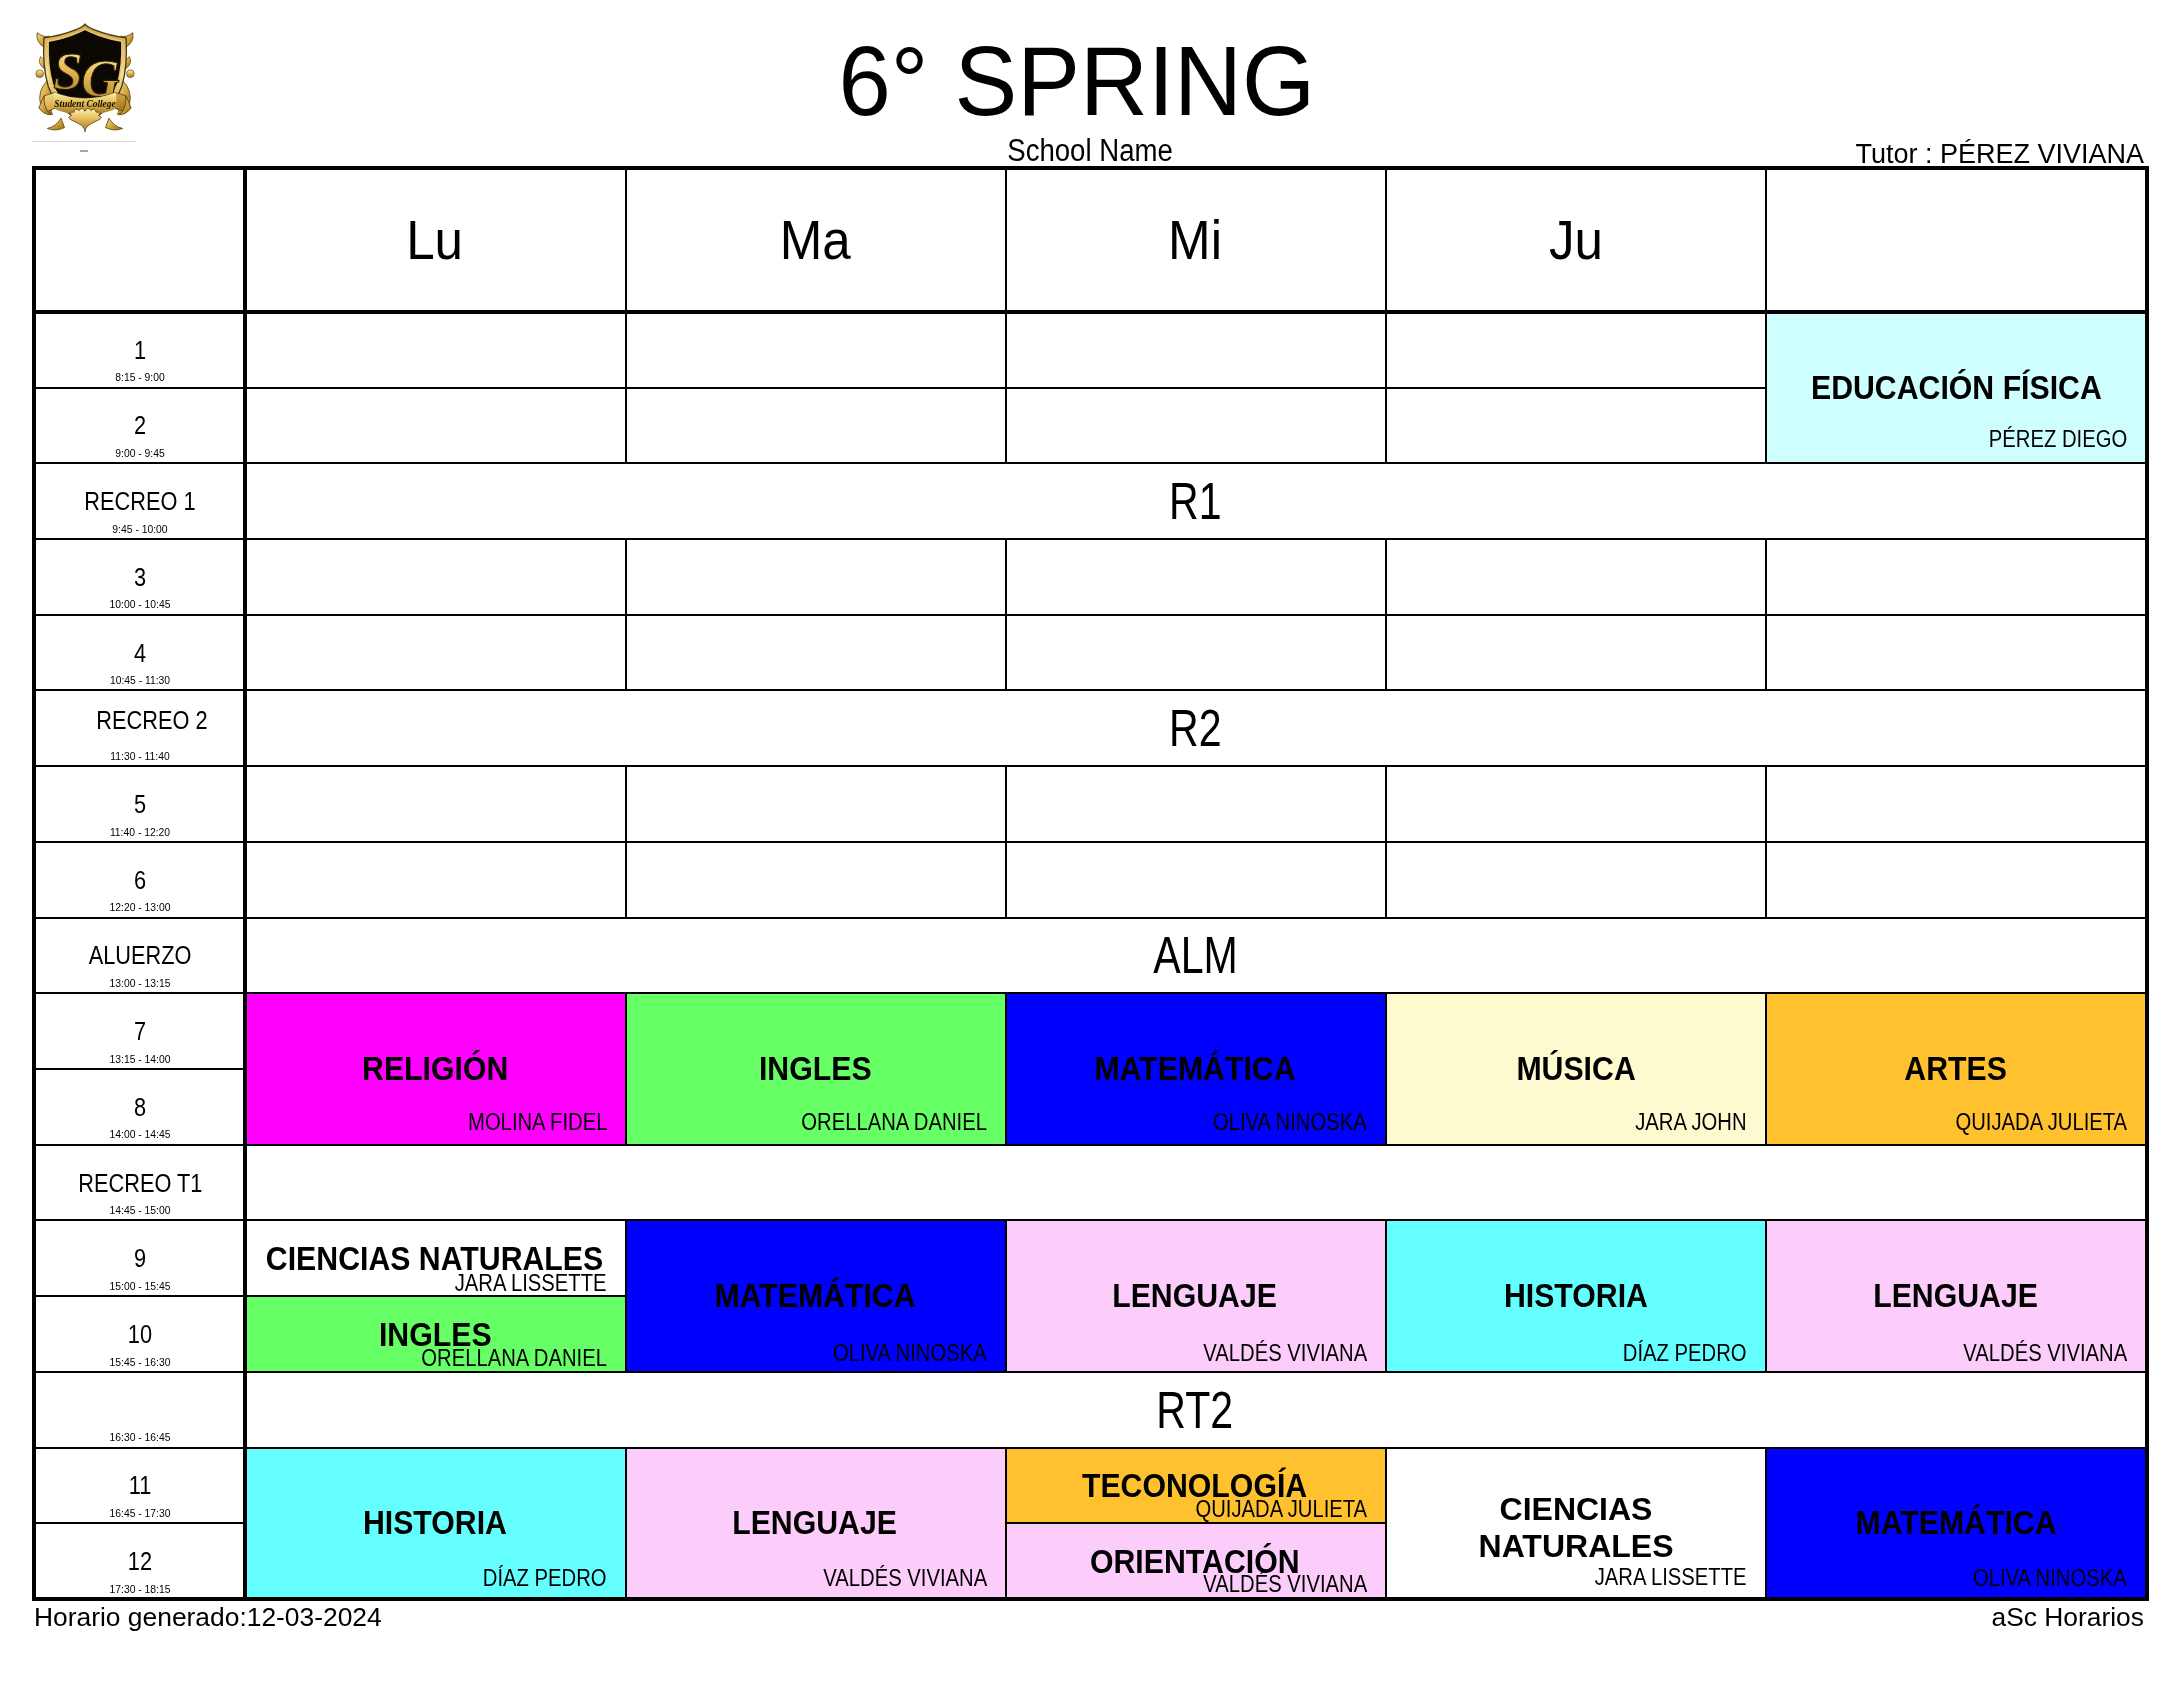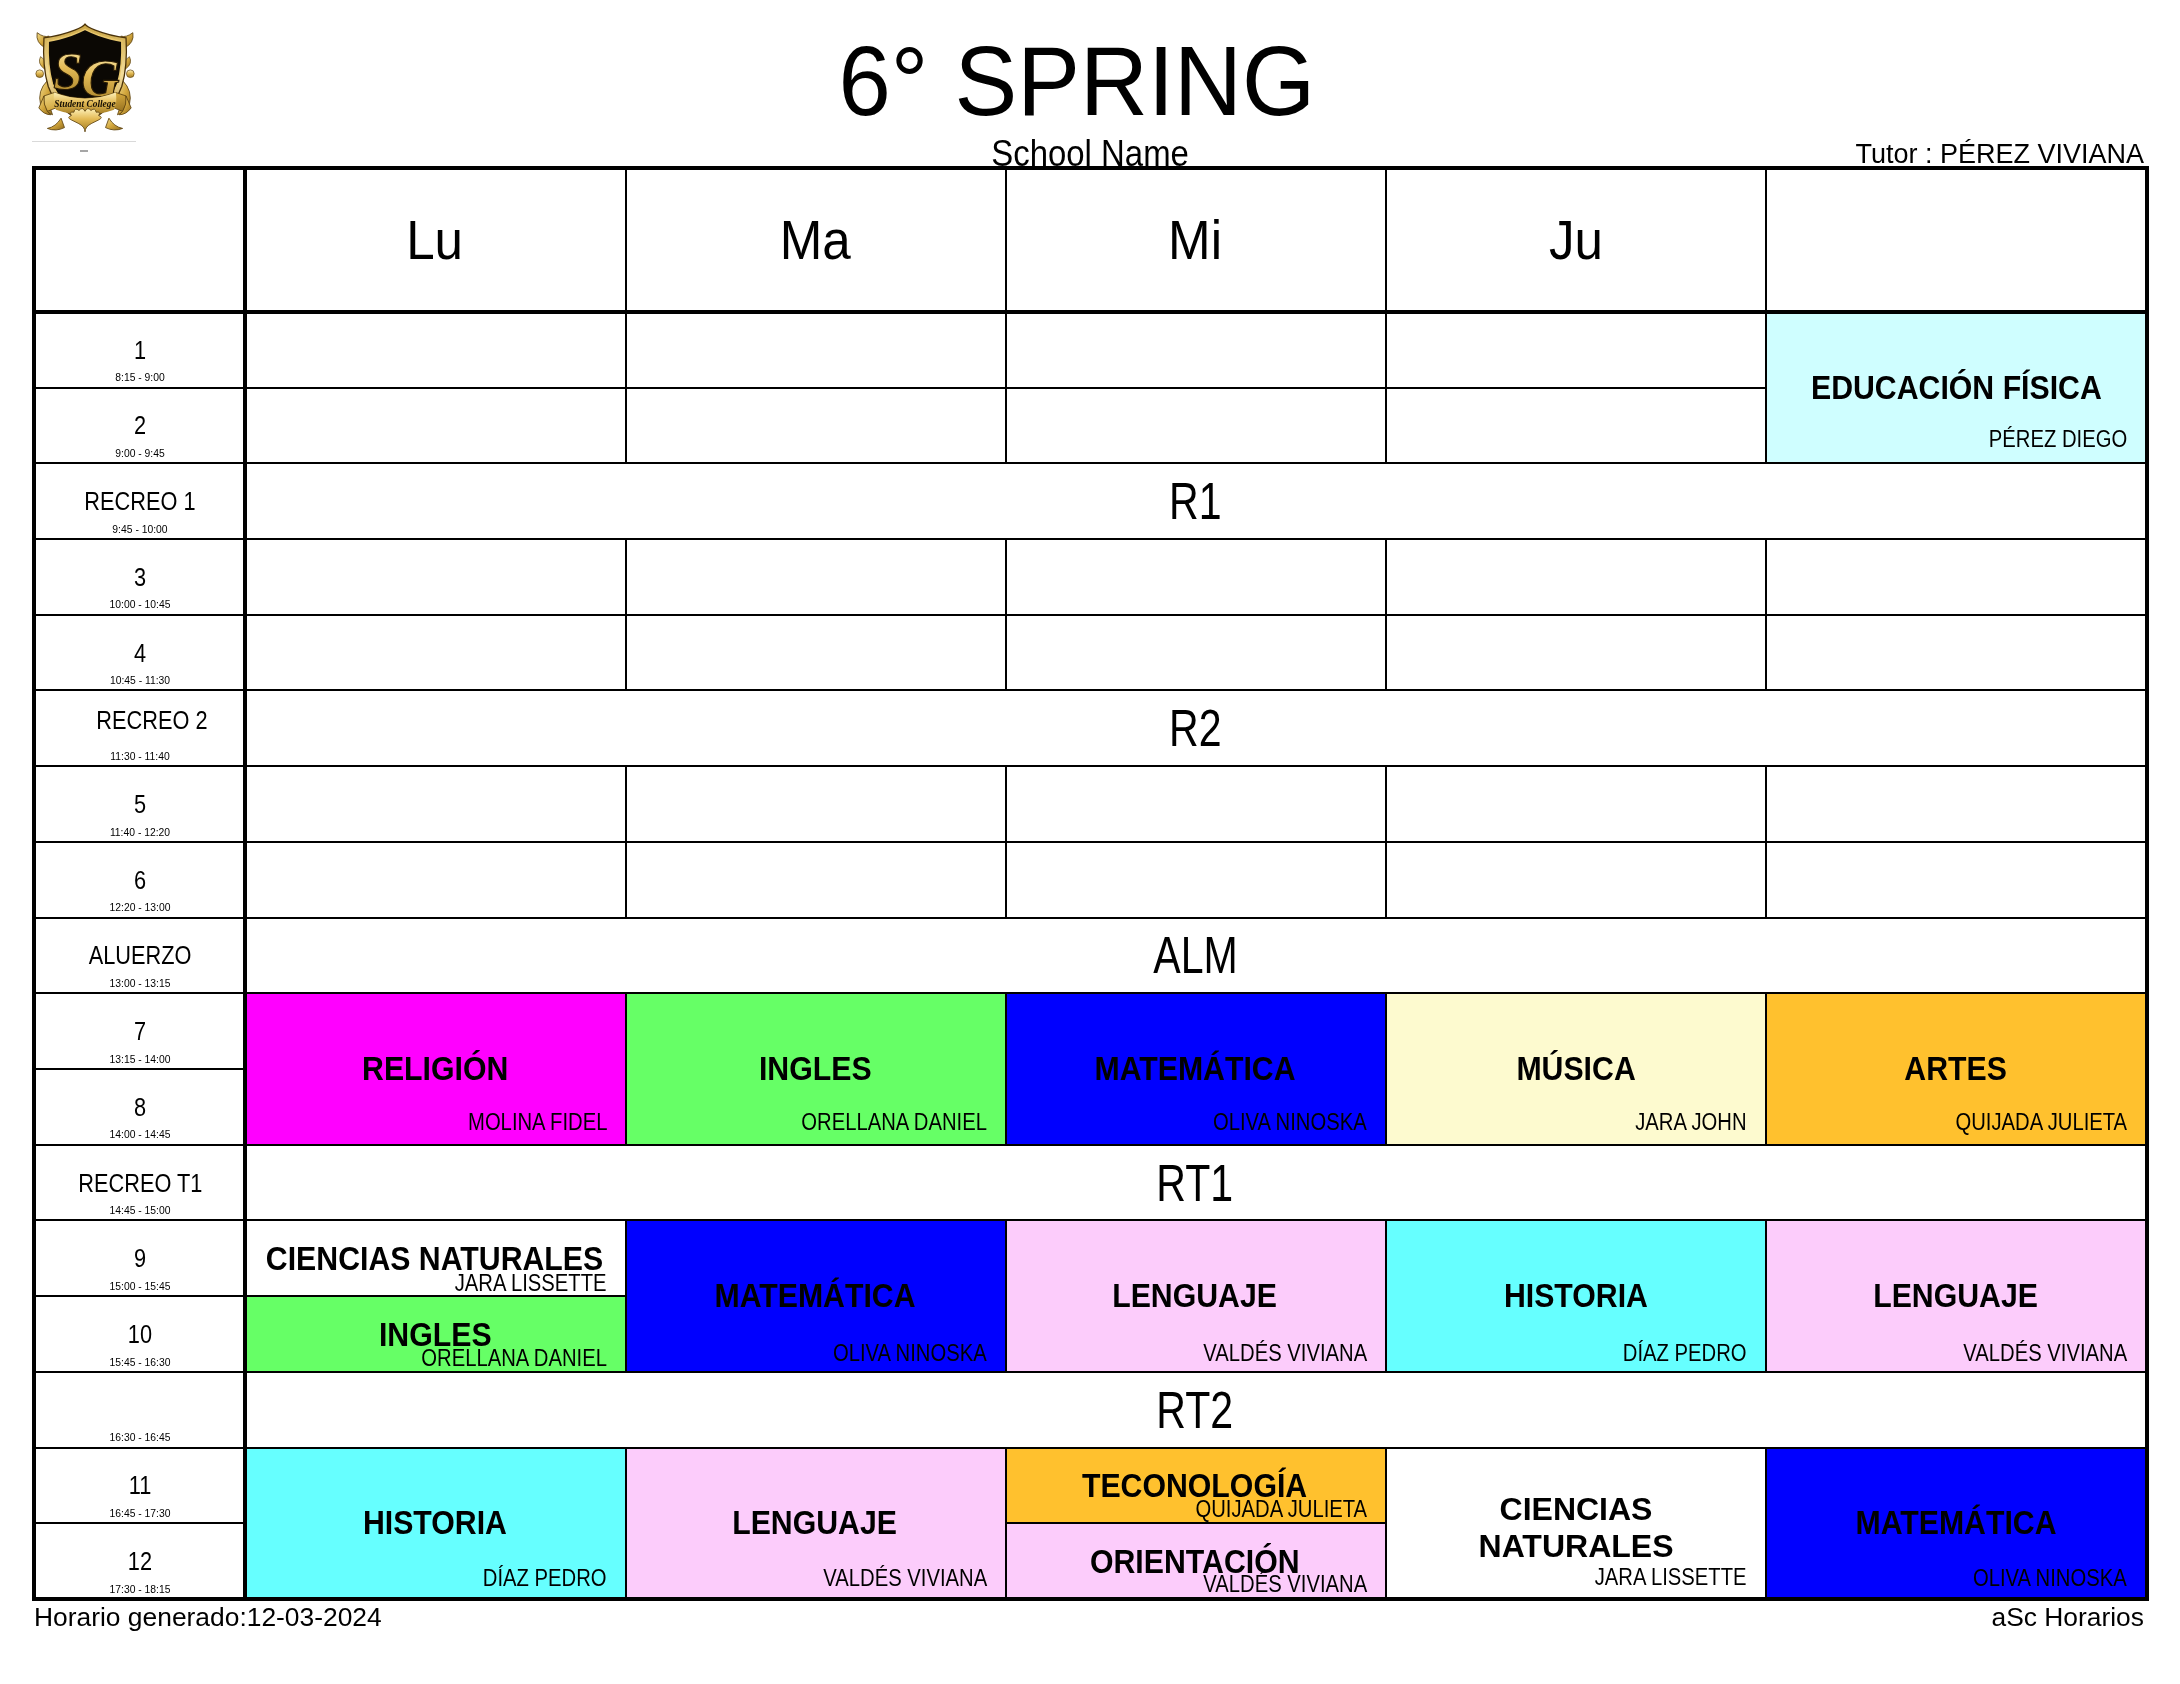--- a/index.html
+++ b/index.html
@@ -17,21 +17,21 @@
   transform:scaleX(0.9);transform-origin:50% 100%;}
 .dh{position:absolute;display:flex;align-items:center;justify-content:center;
   font-size:55px;color:#000;}
 .dh>span{transform:scaleX(0.93);}
 .big{position:absolute;display:flex;align-items:center;justify-content:center;
   font-size:52px;color:#000;}
 .big>span{transform:scaleX(0.79);}
 </style></head><body>
 <div id="page">
 <div style="position:absolute;left:0;top:24px;width:2153px;text-align:center;font-size:99px;"><span style="display:inline-block;transform:scaleX(0.95);">6° SPRING</span></div>
-<div style="position:absolute;left:0;top:133px;width:2181px;text-align:center;font-size:37px;"><span style="display:inline-block;transform:scaleX(0.89);">School Name</span></div>
+<div style="position:absolute;left:0;top:133px;width:2181px;text-align:center;font-size:31px;"><span style="display:inline-block;transform:scaleX(0.89);">School Name</span></div>
 <div style="position:absolute;right:37px;top:139px;font-size:27px;">Tutor : PÉREZ VIVIANA</div>
 <svg style="position:absolute;left:32px;top:19px" width="106" height="118" viewBox="0 0 124 138">
 <defs>
 <linearGradient id="g1" x1="0" y1="0" x2="1" y2="1">
 <stop offset="0" stop-color="#f2dc8c"></stop>
           <stop offset="0.5" stop-color="#d2a63c"></stop>
           <stop offset="1" stop-color="#8f6a1c"></stop>
         </linearGradient>
 <linearGradient id="g2" x1="0" y1="0" x2="0" y2="1">
 <stop offset="0" stop-color="#fdf0b8"></stop>
@@ -211,23 +211,20 @@
 <div class="tm" style="left:36px;top:1583px;width:208px;">17:30 - 18:15</div>
 <div class="big" style="left:245px;top:463px;width:1900px;height:76px;">
       <span>R1</span>
     </div>
 <div class="big" style="left:245px;top:690px;width:1900px;height:76px;">
       <span>R2</span>
     </div>
 <div class="big" style="left:245px;top:917px;width:1900px;height:76px;">
       <span>ALM</span>
     </div>
-<div class="big" style="left:245px;top:1145px;width:1900px;height:76px;">
-      <span>RT1</span>
-    </div>
 <div class="big" style="left:245px;top:1372px;width:1900px;height:76px;">
       <span>RT2</span>
     </div>
 <div class="subj" style="left:1766px;top:312px;width:380px;height:151px;font-size:34px;">
       <span>EDUCACIÓN FÍSICA</span>
     </div>
 <div class="tch" style="right:54px;top:428px;line-height:23px;">PÉREZ DIEGO</div>
 <div class="subj" style="left:245px;top:993px;width:380px;height:151px;font-size:34px;">
       <span>RELIGIÓN</span>
     </div>

